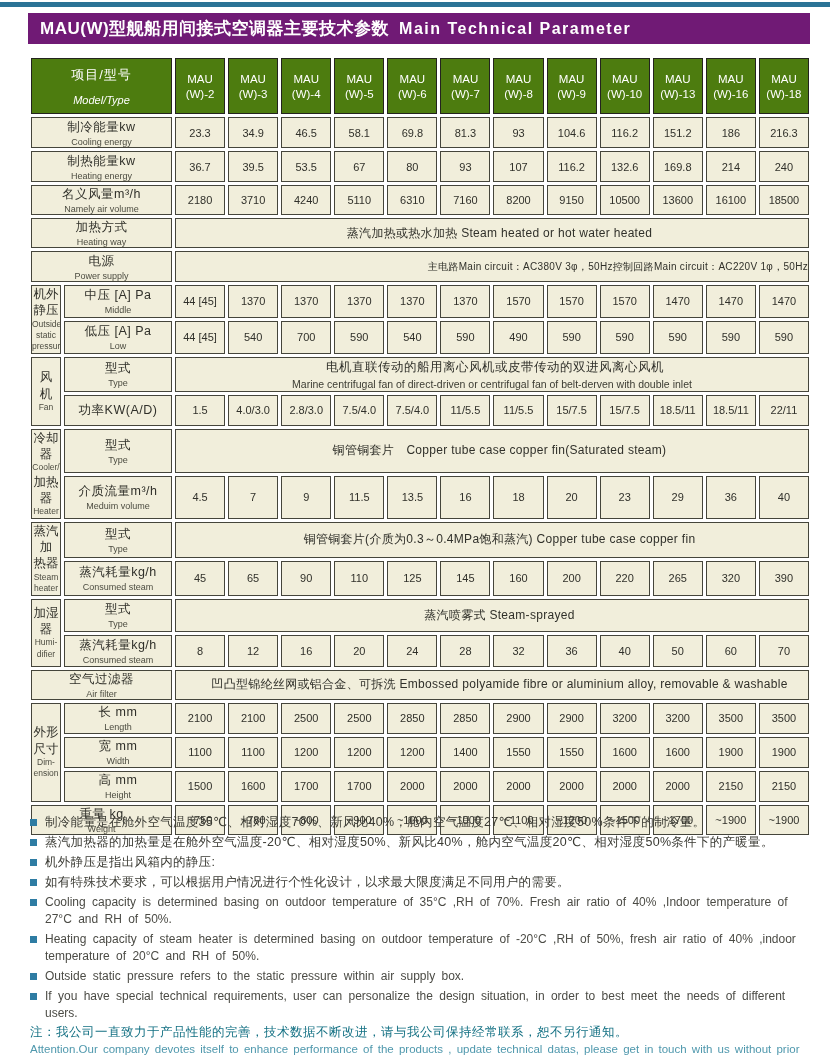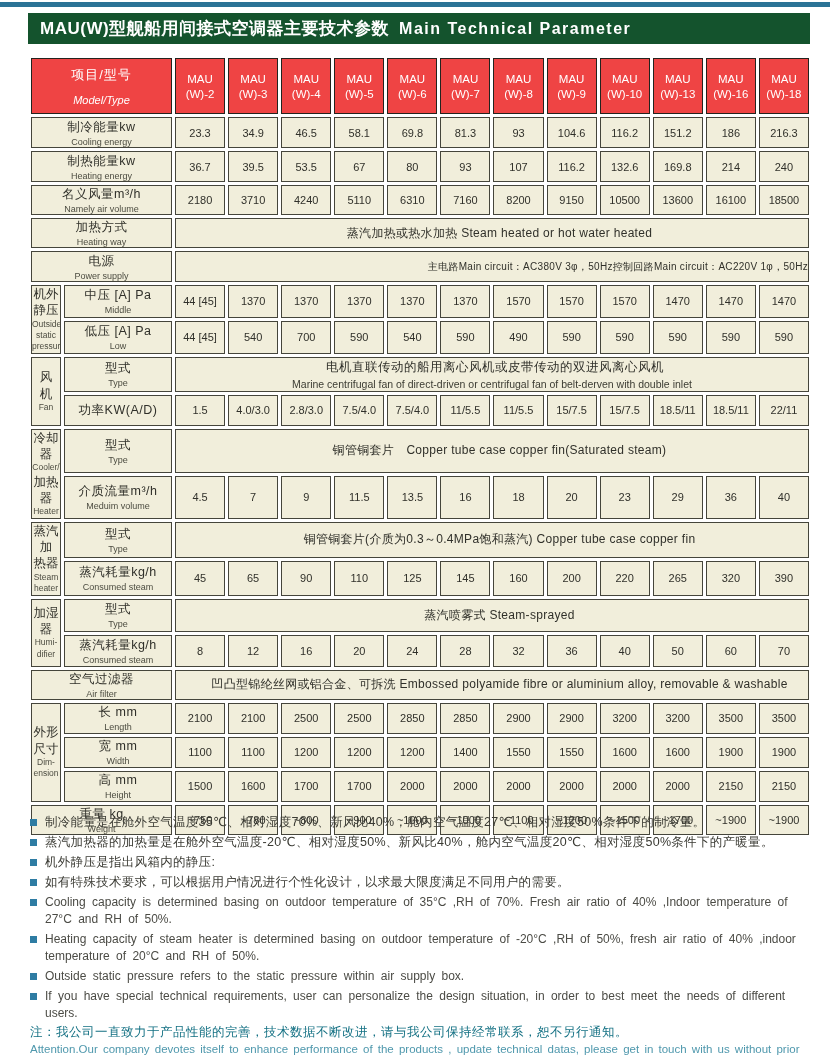--- a/index.html
+++ b/index.html
@@ -3,37 +3,37 @@
 <meta charset="utf-8">
 <style>
   html,body{margin:0;padding:0;}
   body{
     width:830px;height:1059px;background:#ffffff;position:relative;overflow:hidden;
     font-family:"Liberation Sans","DejaVu Sans",sans-serif;
     -webkit-font-smoothing:antialiased;
   }
   .top-strip{position:absolute;top:2px;left:0;width:830px;height:5px;background:#2b7396;}
   .title-bar{
-    position:absolute;top:13px;left:28px;width:782px;height:31px;background:#14532d;
+    position:absolute;top:13px;left:28px;width:782px;height:31px;background:#701a75;
     color:#fff;display:flex;align-items:center;box-sizing:border-box;padding-left:12px;
   }
   .title-zh{font-size:17px;font-weight:bold;letter-spacing:.5px;white-space:nowrap;}
   .title-en{font-size:16px;font-weight:bold;margin-left:10px;letter-spacing:1.5px;white-space:nowrap;}
 
   table.spec-table{
     position:absolute;top:55px;left:28px;width:784px;
     border-collapse:separate;border-spacing:3px;table-layout:fixed;
   }
   col.c-group{width:30px;}
   col.c-sub{width:108px;}
   td.cell{
     background:#f1eedb;border:1.5px solid #45453b;text-align:center;vertical-align:middle;
     padding:0;color:#30302a;overflow:hidden;
   }
-  td.head{background:#ef4444;color:#fff;border-color:#23231e;}
+  td.head{background:#4d7c0f;color:#fff;border-color:#23231e;}
   .h-zh{font-size:13px;letter-spacing:1px;}
   .h-en{font-size:11px;margin-top:10px;font-style:italic;}
   .m1{font-size:11.5px;}
   .m2{font-size:11.5px;margin-top:3px;}
   .l-zh{font-size:12.5px;letter-spacing:.5px;}
   .l-en{font-size:9px;color:#4c4c41;margin-top:1px;}
   .g-zh{font-size:12.5px;line-height:1.3;}
   .g-en{font-size:8.5px;color:#4c4c41;line-height:1.35;}
   td.val-cell{font-size:11px;}
   .merged-text{font-size:12px;letter-spacing:.3px;margin-left:15px;}

